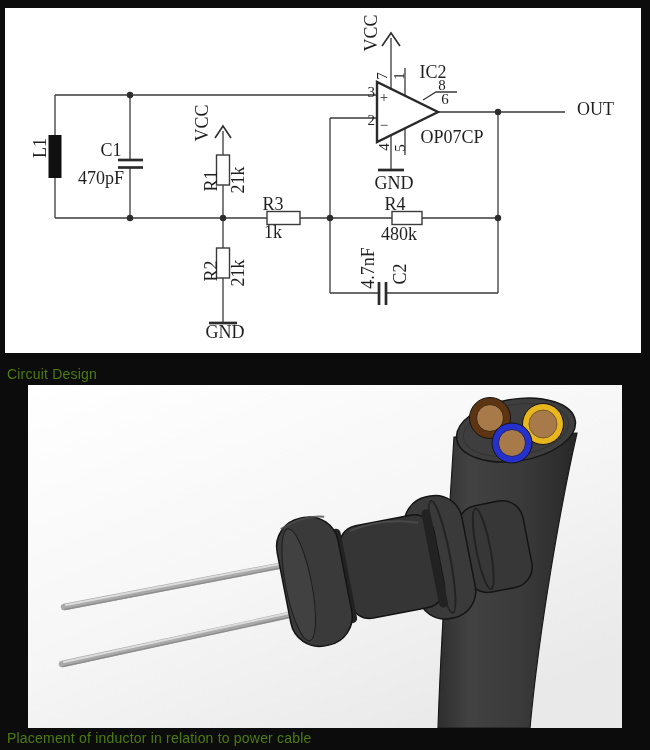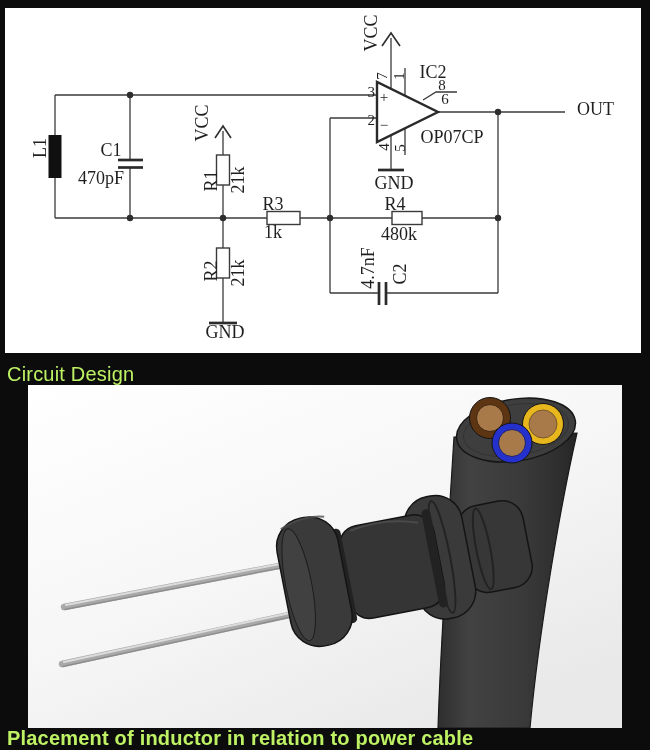--- a/index.html
+++ b/index.html
@@ -14,28 +14,28 @@
   .attach svg{display:block;}
   #schematic-box{
     left:5px;top:8px;width:636px;height:345px;
     background:#ffffff;
   }
   #photo-box{
     left:28px;top:385px;width:594px;height:343px;
   }
   .caption{
     position:absolute;left:7px;
-    color:#bef264;
-    font-size:20px;
+    color:#4d7c0f;
+    font-size:14px;
     letter-spacing:.2px;
     line-height:16px;
     white-space:nowrap;
   }
   #caption-1{top:366px;}
-  #caption-2{top:730px;font-weight:bold;}
+  #caption-2{top:730px;}
 
   
   .wire{stroke:#3a3a3a;stroke-width:1.3;fill:none;}
   .thick{stroke:#2b2b2b;stroke-width:2.7;fill:none;}
   .chev{stroke:#2e2e2e;stroke-width:1.6;fill:none;}
   .comp{fill:#ffffff;stroke:#3a3a3a;stroke-width:1.4;}
   .dot{fill:#2d2d2d;}
   .slabel{
     font-family:"Liberation Serif","DejaVu Serif",serif;
     fill:#1f1f1f;font-size:18px;

